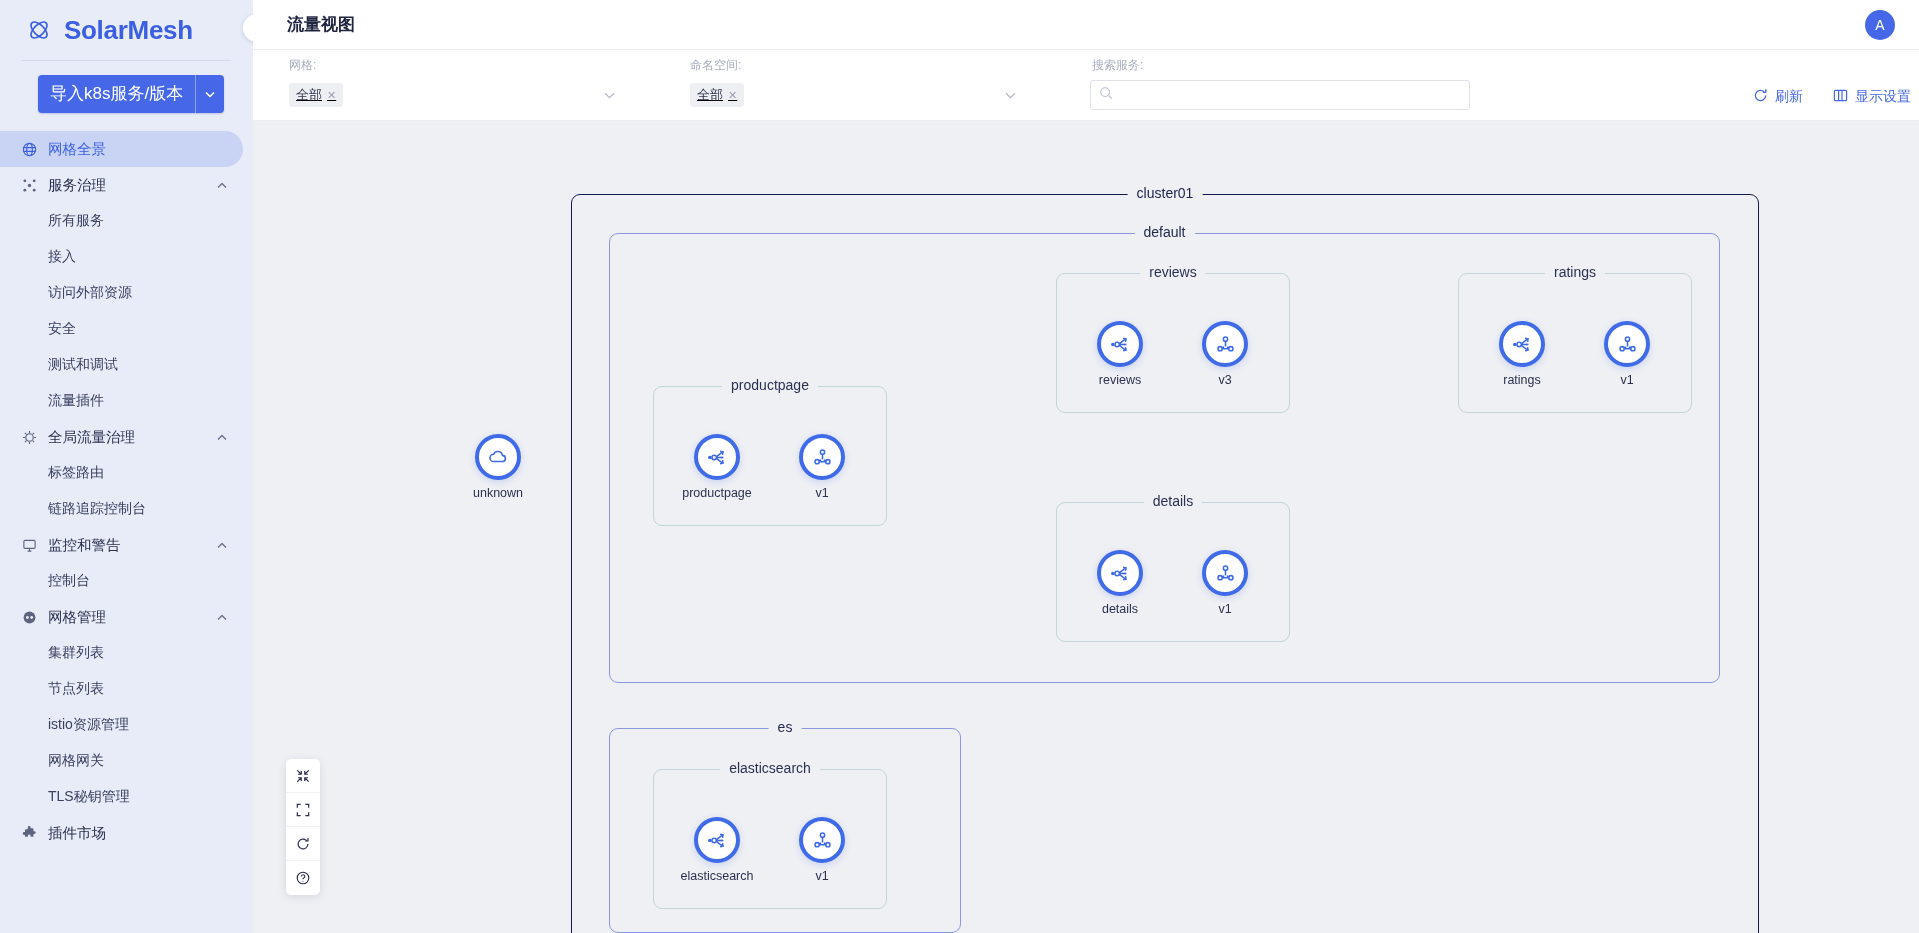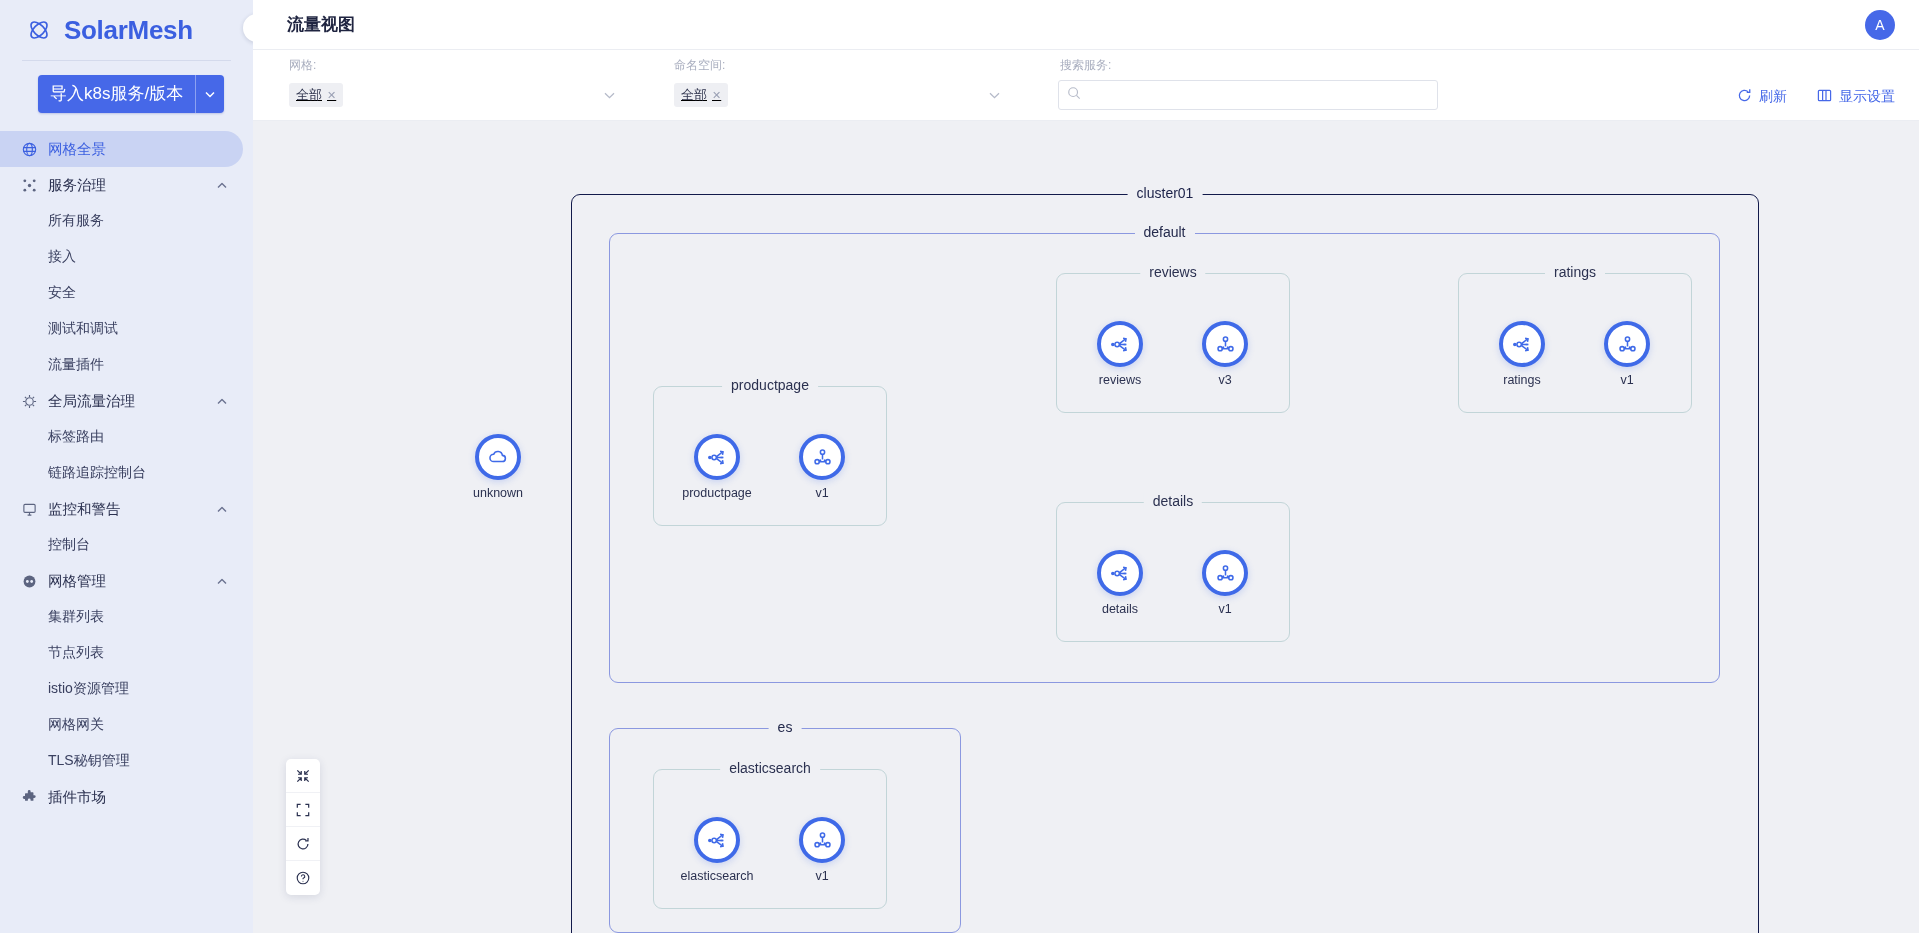--- a/index.html
+++ b/index.html
@@ -125,24 +125,24 @@
   .avatar {
     width: 30px; height: 30px; border-radius: 50%;
     background: #4668e8; color: #fff;
     display: flex; align-items: center; justify-content: center;
     font-size: 14px; cursor: pointer;
   }
 
   .filterbar {
     height: 71px; flex: 0 0 71px;
     display: flex; align-items: flex-end;
-    padding: 0 24px 10px 34px;
+    padding: 0 8px 10px 34px;
     background: #fff;
     border-bottom: 1px solid #ebedf2;
-    gap: 0;
+    gap: 16px;
   }
   .field { position: relative; }
   .field .flabel {
     position: absolute; top: -23px; left: 2px;
     font-size: 12px; color: #a9aebf;
   }
   .select-like {
     display: flex; align-items: center;
     height: 30px;
     border-bottom: 0px solid transparent;
@@ -314,20 +314,23 @@
           <svg width="10" height="6" viewBox="0 0 10 6" fill="none" stroke="currentColor" stroke-width="1.4">
               <path d="M1 5 L5 1 L9 5"></path>
             </svg>
         </span>
       </div>
       <div class="nav-sub">
           <span>所有服务</span>
         </div>
       <div class="nav-sub">
           <span>接入</span>
+        </div>
+      <div class="nav-sub">
+          <span>访问外部资源</span>
         </div>
       <div class="nav-sub">
           <span>安全</span>
         </div>
       <div class="nav-sub">
           <span>测试和调试</span>
         </div>
       <div class="nav-sub">
           <span>流量插件</span>
         </div>

